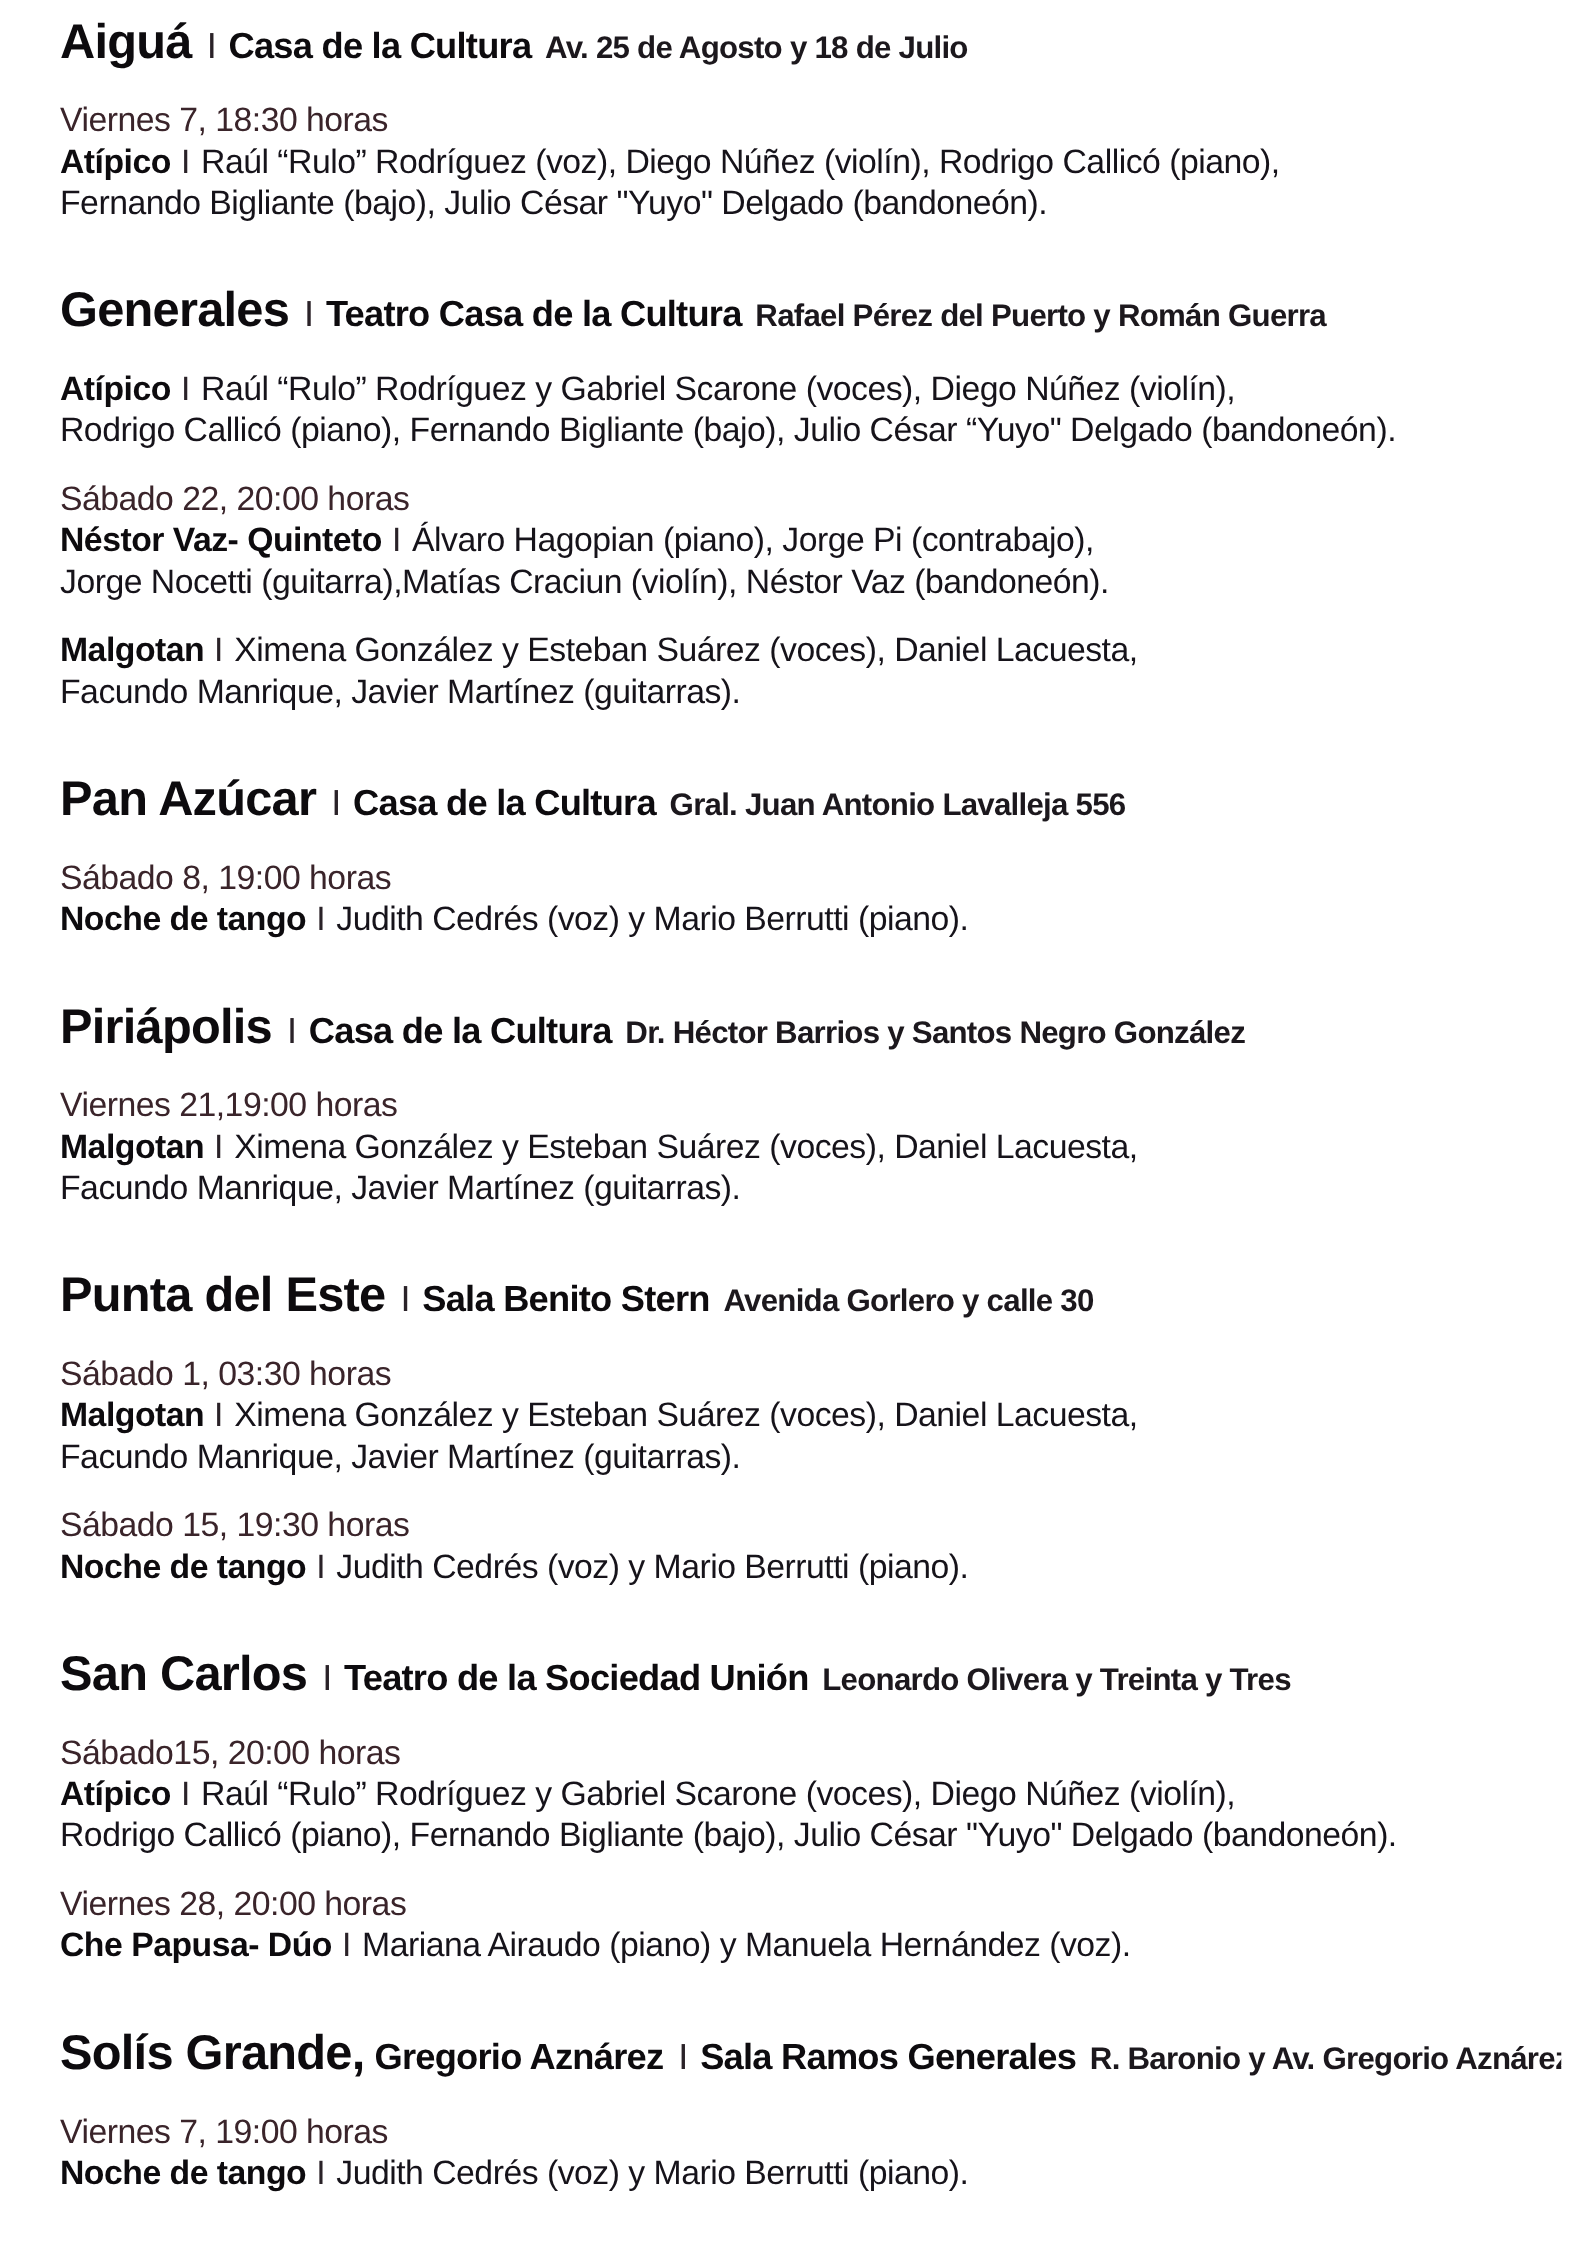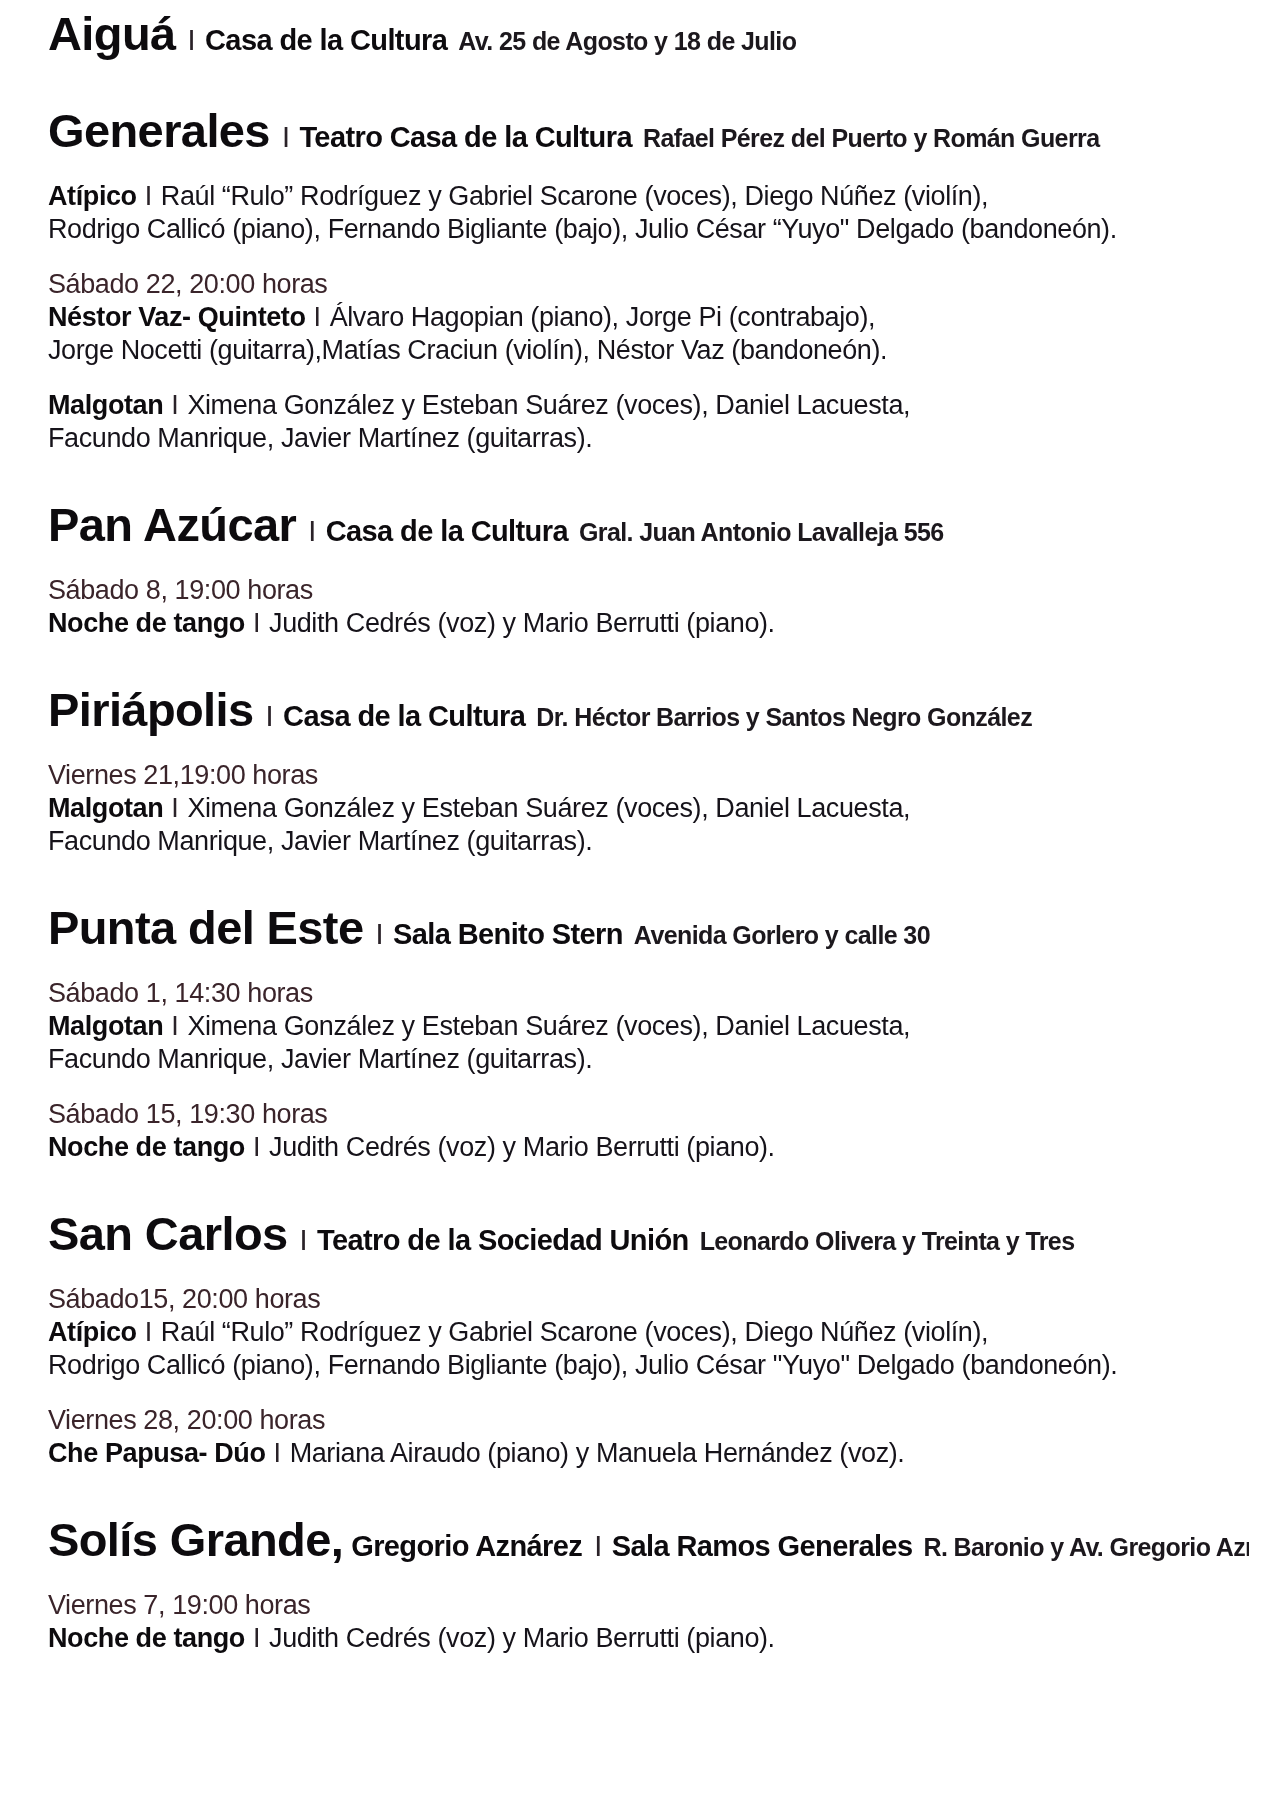--- a/index.html
+++ b/index.html
@@ -12,21 +12,21 @@
   .page { padding:14px 20px 0 48px; }
 
   .section { margin-bottom:28px; overflow:hidden; }
 
   .header {
     margin:0 0 22px 0;
     font-size:29px; line-height:40px;
     white-space:nowrap; letter-spacing:-0.6px;
     font-weight:400;
   }
-  .city   { font-size:47px; font-weight:700; color:#0d0b0e; }
+  .city   { font-size:39px; font-weight:700; color:#0d0b0e; }
   .city-extra { font-size:29px; font-weight:700; color:#0d0b0e; margin-left:8px;margin-top:48px; }
   .hsep   { font-weight:400; font-size:29px; color:#2a2228; margin:0 10px 0 12px; }
   .venue  { font-weight:700; font-size:29px; color:#0d0b0e; }
   .address{ font-weight:700; font-size:25px; color:#1c181d; margin-left:11px; }
 
   .event { margin-bottom:22px; }
   .date, .line {
     font-size:27px; line-height:33px; letter-spacing:-0.4px;
   }
   .date { color:#3a242a; }
@@ -36,20 +36,27 @@
 </style>
 </head>
 <body>
 
 <div class="page">
 
   <section class="section">
     <h2 class="header">
       <span class="city">Aiguá</span><span class="hsep">I</span><span class="venue">Casa de la Cultura</span><span class="address">Av. 25 de Agosto y 18 de Julio</span>
     </h2>
+    <div class="event">
+      <div class="date">Viernes 7, 18:30 horas</div>
+      <div class="line">
+        <span class="artist">Atípico</span><span class="esep">I</span><span>Raúl “Rulo” Rodríguez (voz), Diego Núñez (violín), Rodrigo Callicó (piano),</span>
+      </div>
+      <div class="line">Fernando Bigliante (bajo), Julio César "Yuyo" Delgado (bandoneón).</div>
+    </div>
   </section>
 
   <section class="section">
     <h2 class="header">
       <span class="city">Generales</span><span class="hsep">I</span><span class="venue">Teatro Casa de la Cultura</span><span class="address">Rafael Pérez del Puerto y Román Guerra</span>
     </h2>
     <div class="event">
       <div class="line">
         <span class="artist">Atípico</span><span class="esep">I</span><span>Raúl “Rulo” Rodríguez y Gabriel Scarone (voces), Diego Núñez (violín),</span>
       </div>
@@ -93,21 +100,21 @@
       </div>
       <div class="line">Facundo Manrique, Javier Martínez (guitarras).</div>
     </div>
   </section>
 
   <section class="section">
     <h2 class="header">
       <span class="city">Punta del Este</span><span class="hsep">I</span><span class="venue">Sala Benito Stern</span><span class="address">Avenida Gorlero y calle 30</span>
     </h2>
     <div class="event">
-      <div class="date">Sábado 1, 14:30 horas</div>
+      <div class="date">Sábado 1, 03:30 horas</div>
       <div class="line">
         <span class="artist">Malgotan</span><span class="esep">I</span><span>Ximena González y Esteban Suárez (voces), Daniel Lacuesta,</span>
       </div>
       <div class="line">Facundo Manrique, Javier Martínez (guitarras).</div>
     </div>
     <div class="event">
       <div class="date">Sábado 15, 19:30 horas</div>
       <div class="line">
         <span class="artist">Noche de tango</span><span class="esep">I</span><span>Judith Cedrés (voz) y Mario Berrutti (piano).</span>
       </div>

